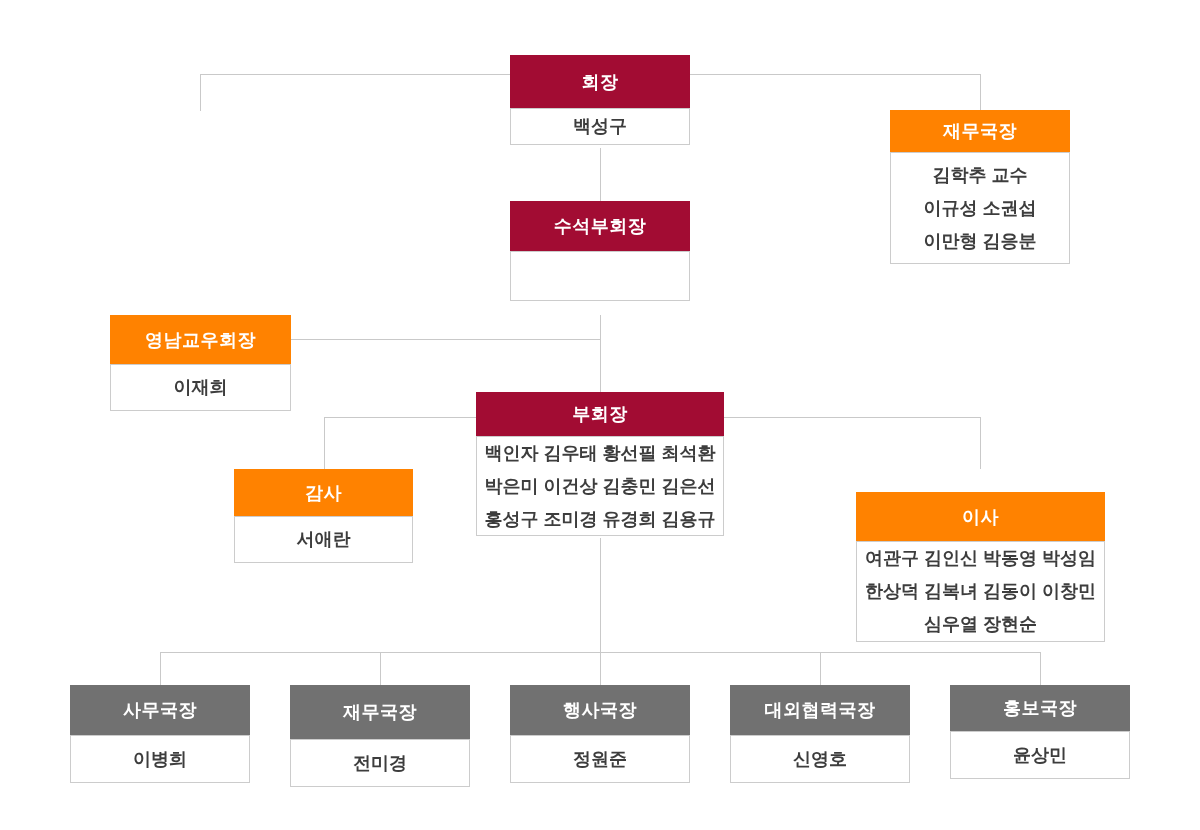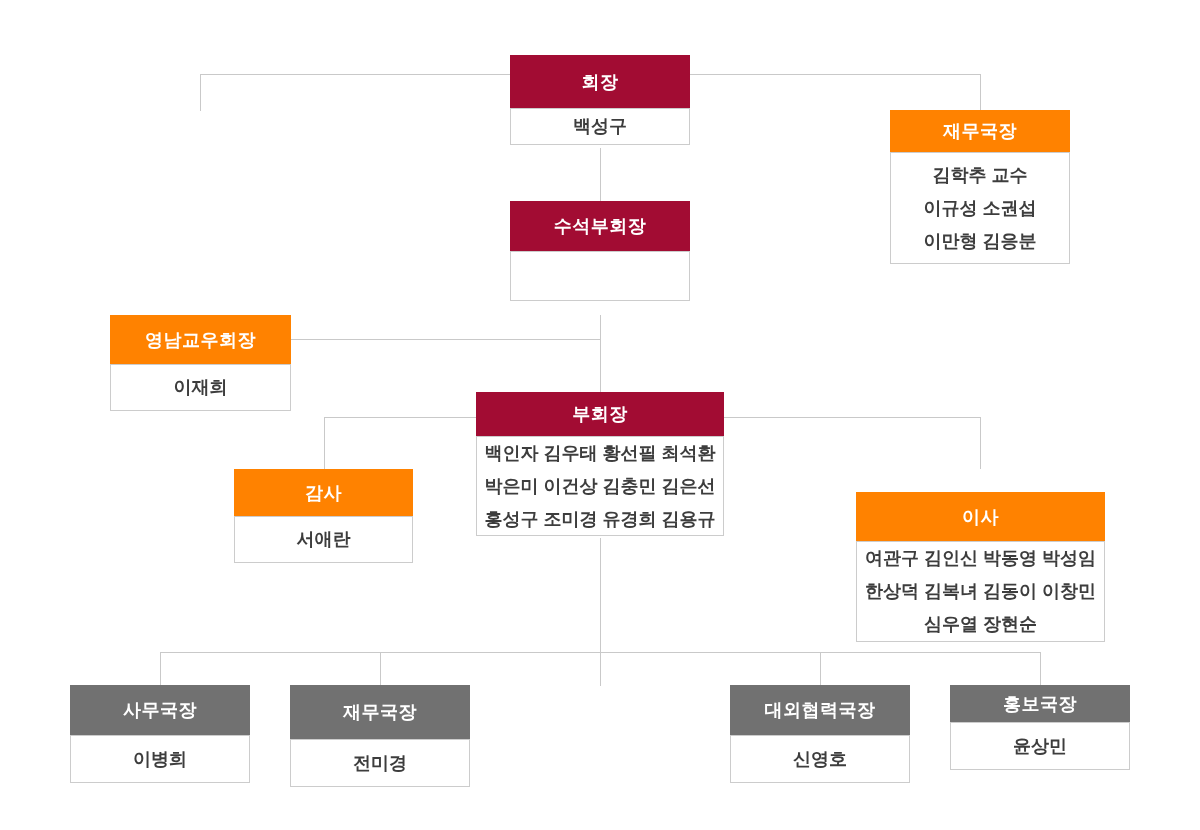--- a/index.html
+++ b/index.html
@@ -116,28 +116,34 @@
     </div>
   </div>
 
   <div class="node gray" style="left:290px;top:685px;width:180px">
     <div class="hd" style="height:54px">재무국장</div>
     <div class="bd" style="height:48px">
       <div>전미경</div>
     </div>
   </div>
 
+  <div class="node gray" style="left:510px;top:685px;width:180px">
+    <div class="hd" style="height:50px">행사국장</div>
+    <div class="bd" style="height:48px">
+      <div>정원준</div>
+    </div>
+  </div>
 
   <div class="node gray" style="left:730px;top:685px;width:180px">
     <div class="hd" style="height:50px">대외협력국장</div>
     <div class="bd" style="height:48px">
       <div>신영호</div>
     </div>
   </div>
 
   <div class="node gray" style="left:950px;top:685px;width:180px">
-    <div class="hd" style="height:37px">홍보국장</div>
+    <div class="hd" style="height:46px">홍보국장</div>
     <div class="bd" style="height:48px">
       <div>윤상민</div>
     </div>
   </div>
 
 </div>
 
 </body></html>

